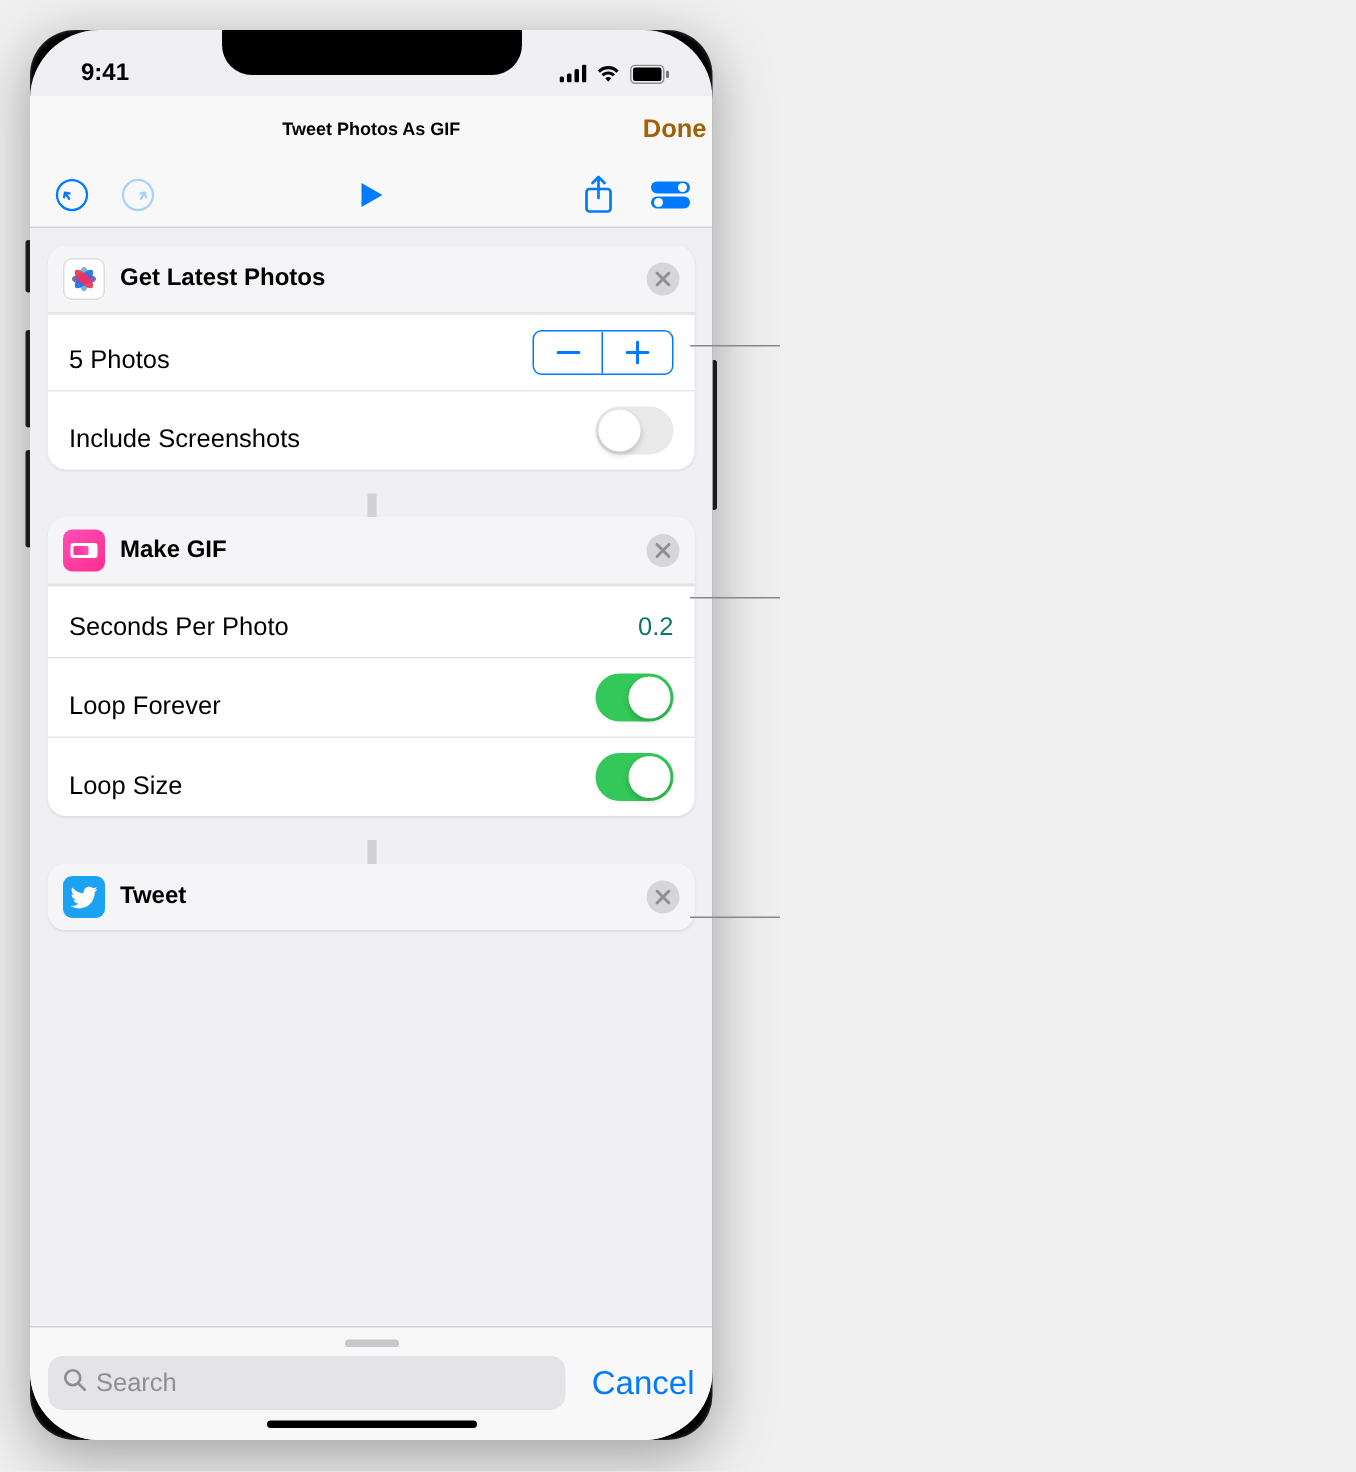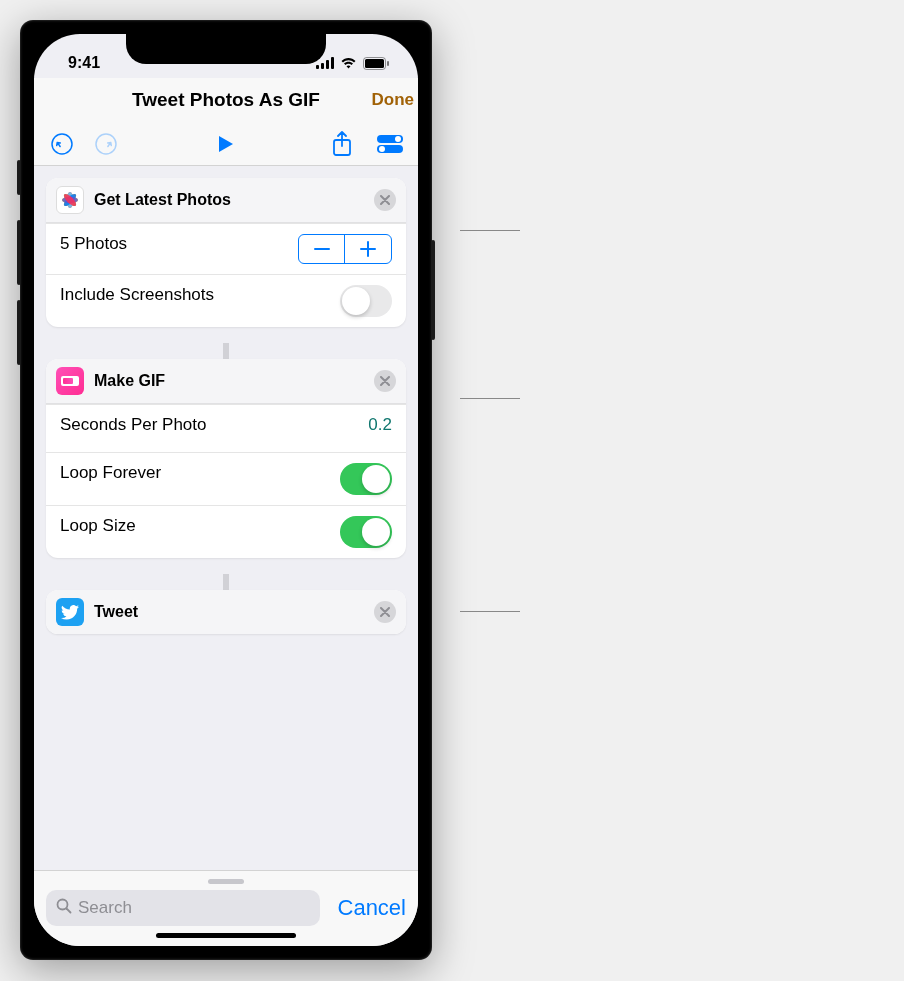--- a/index.html
+++ b/index.html
@@ -7,25 +7,24 @@
     font-family: -apple-system, BlinkMacSystemFont, "Helvetica Neue", Arial, sans-serif;
     background: #f0f0f0;
     width: 904px;
     height: 981px;
     position: relative;
   }
   .device {
     position: absolute;
     left: 20px;
     top: 20px;
-    width: 412px;
+    width: 455px;
     height: 940px;
     background: #000;
-    border-radius: 13px;
-    padding: 14px;
+    border-radius: 30px;
     box-shadow: 0 10px 40px rgba(0,0,0,0.35), inset 0 0 3px rgba(255,255,255,0.3);
   }
   .screen {
     width: 100%;
     height: 100%;
     background: #efeff4;
     border-radius: 46px;
     overflow: hidden;
     position: relative;
   }
@@ -66,21 +65,21 @@
 
   .nav-bar {
     height: 44px;
     display: flex;
     align-items: center;
     justify-content: center;
     position: relative;
     background: #f8f8f8;
   }
   .nav-title {
-    font-size: 19px;
+    font-size: 12px;
     font-weight: 600;
     color: #000;
   }
   .nav-done {
     position: absolute;
     right: 4px;
     color: #a16207;
     font-size: 17px;
     font-weight: 600;
   }
@@ -153,21 +152,21 @@
     background: #d6d6d9;
     display: flex;
     align-items: center;
     justify-content: center;
     color: #8e8e93;
     font-size: 14px;
   }
 
   .row {
     display: flex;
-    align-items: flex-start;
+    align-items: flex-end;
     justify-content: space-between;
     padding: 10px 14px;
     min-height: 48px;
     border-top: 0.5px solid rgba(0,0,0,0.1);
     gap: 44px;
   }
   .row:first-of-type { border-top: none; }
   .row-label { font-size: 17px; color: #000; }
   .row-value { font-size: 17px; color: #0f766e; }
 

